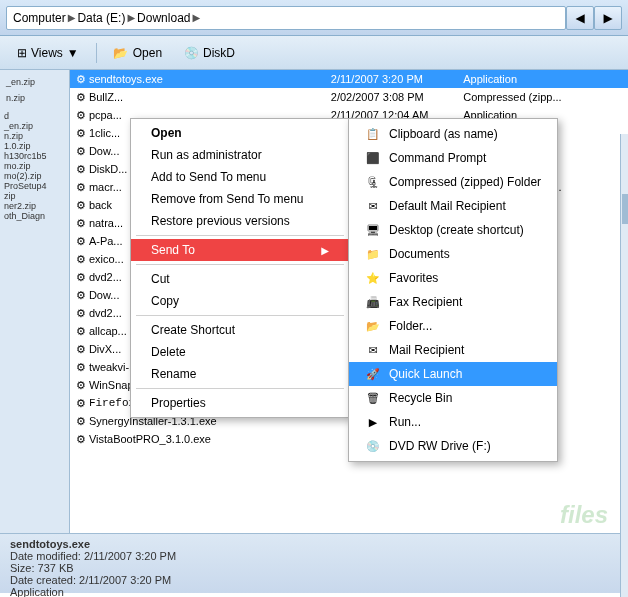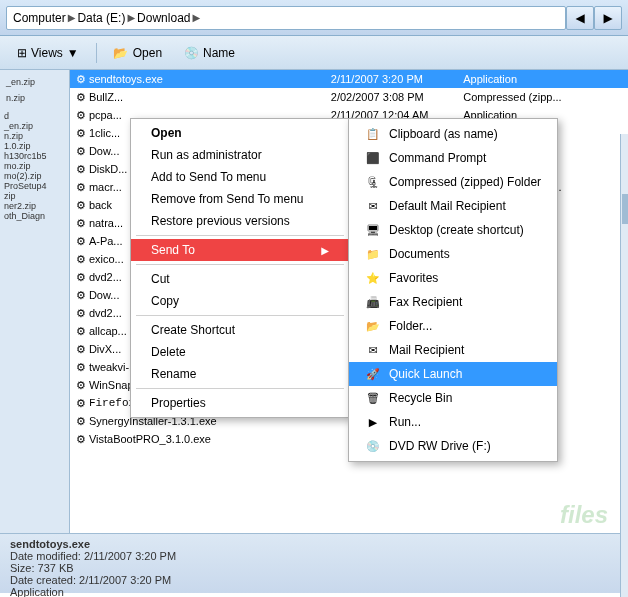--- a/index.html
+++ b/index.html
@@ -264,21 +264,21 @@
     <span>Views</span>
     <span>▼</span>
   </button>
   <div class="toolbar-sep"></div>
   <button class="toolbar-btn">
     <span>📂</span>
     <span>Open</span>
   </button>
   <button class="toolbar-btn">
     <span>💿</span>
-    <span>Name</span>
+    <span>DiskD</span>
   </button>
 </div>
 
 <div class="file-list-container">
 
   <div class="sidebar">
     <div class="sidebar-item" style="font-size:9px; color:#333;">_en.zip</div>
     <div class="sidebar-item" style="font-size:9px; color:#333;">n.zip</div>
     <div style="width:8px; float:right; height:100%; background:#e0eaf4; border-left:1px solid #a0bcd4; position:absolute; right:0; top:134px; bottom:60px;">
       <div style="width:6px; height:30px; background:#a0bcd4; margin:60px 1px 0;"></div>

